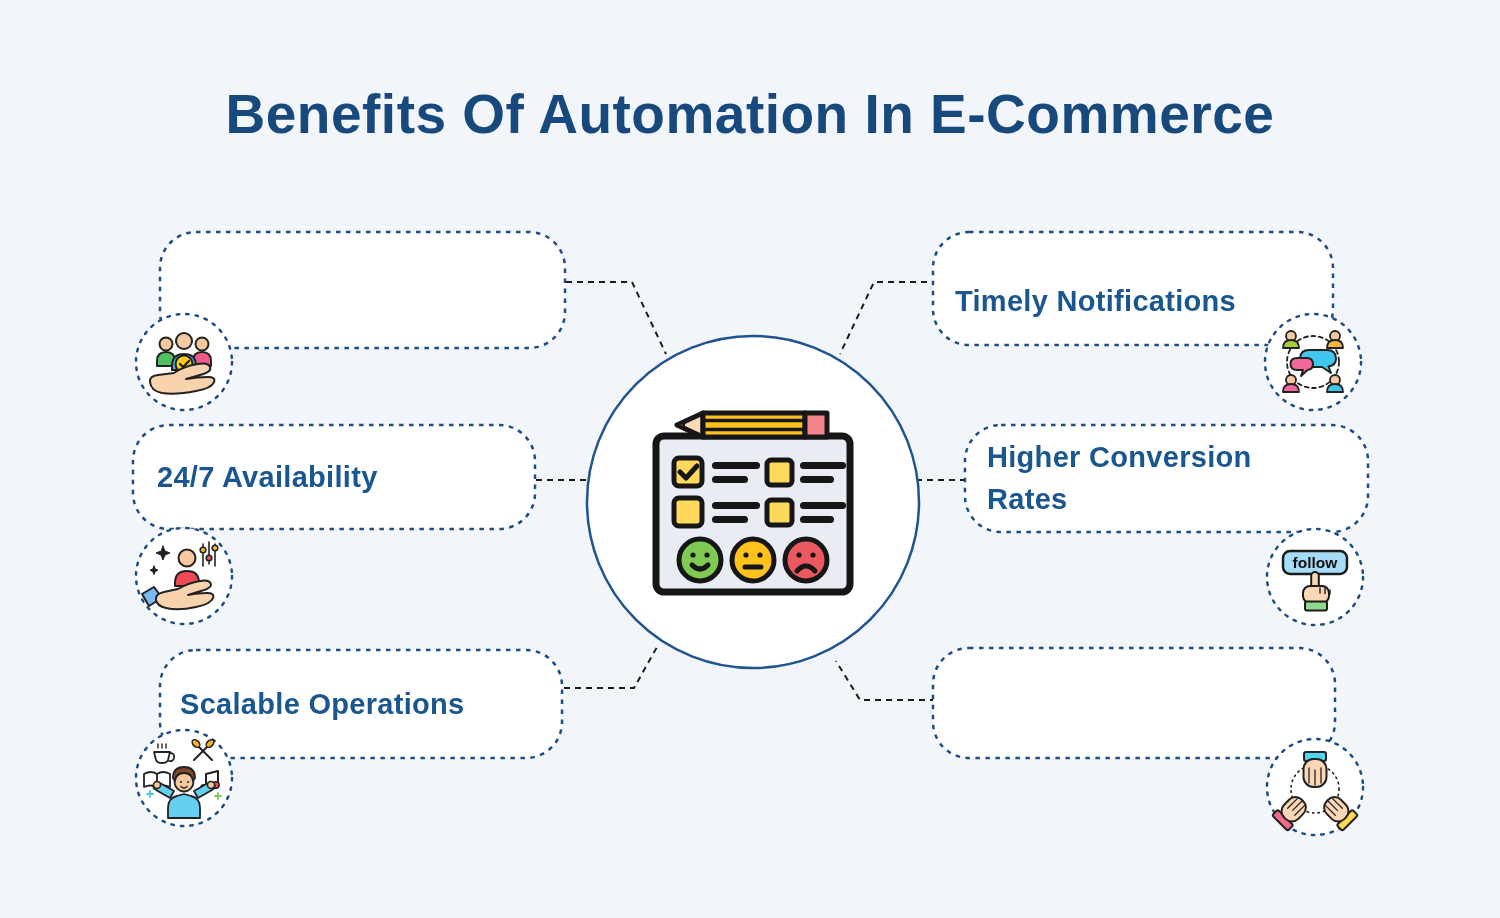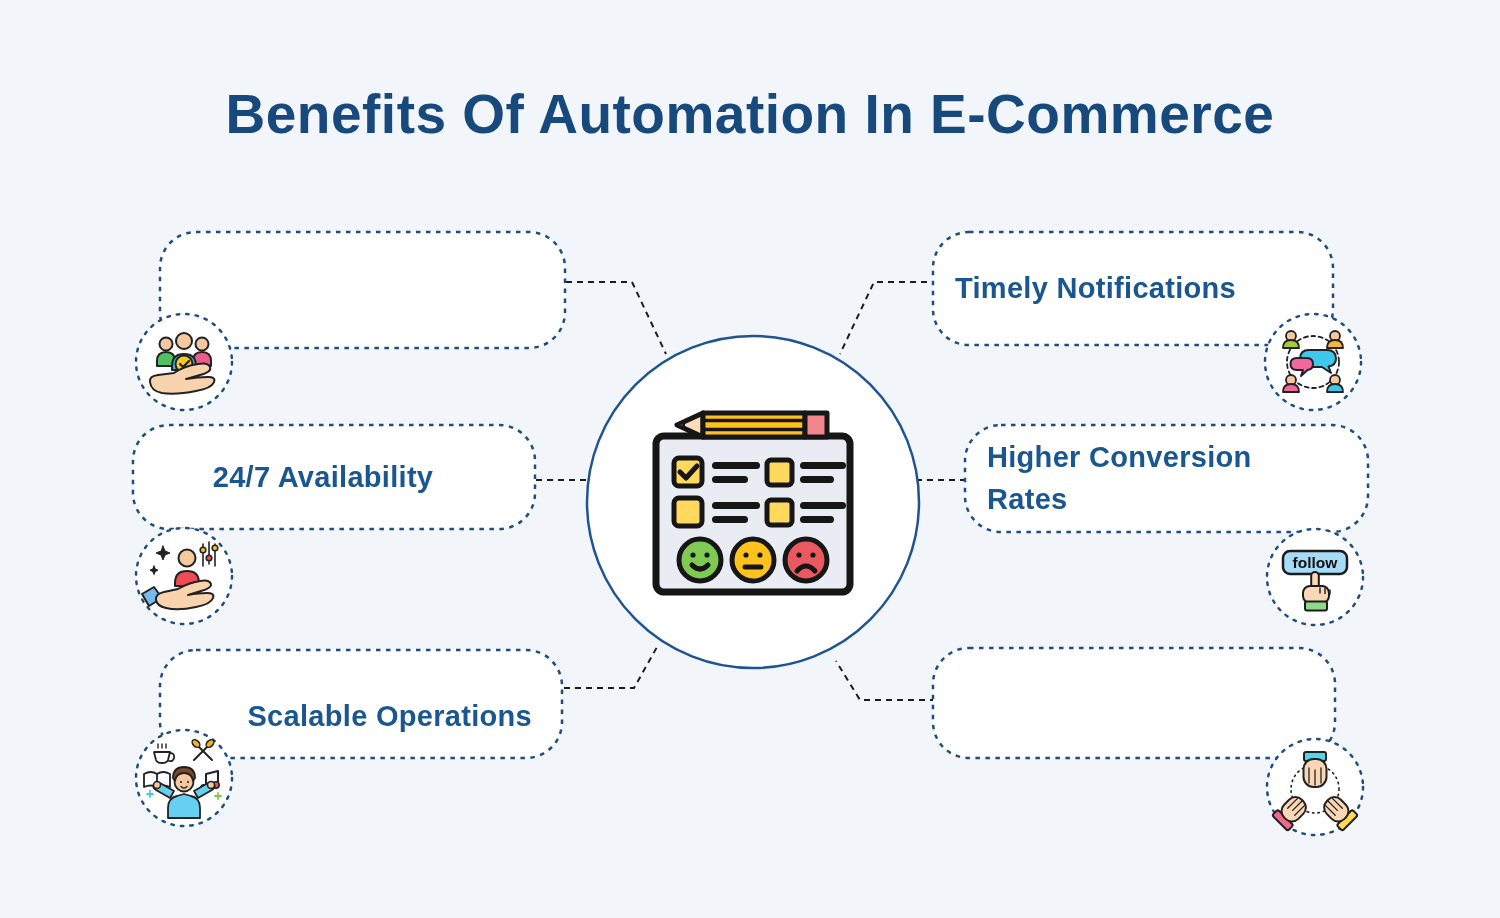--- a/index.html
+++ b/index.html
@@ -16,23 +16,23 @@
     font-size:55px;font-weight:700;letter-spacing:.5px;
     color:#17497d;
   }
   .art{position:absolute;left:0;top:0;}
   .label{
     position:absolute;
     font-size:29px;font-weight:600;letter-spacing:.3px;
     line-height:42px;color:#1a5690;
   }
   .l-tl{left:180px;top:248px;width:352px;text-align:right;}
-  .l-ml{left:148px;top:456px;width:350px;text-align:center;}
-  .l-bl{left:180px;top:683px;width:352px;text-align:right;margin-top:12px;}
-  .l-tr{left:955px;top:267px;width:360px;text-align:left;}
+  .l-ml{left:157px;top:456px;width:350px;text-align:left;}
+  .l-bl{left:180px;top:683px;width:352px;text-align:left;}
+  .l-tr{left:955px;top:280px;width:360px;text-align:left;}
   .l-mr{left:987px;top:436px;width:345px;text-align:left;}
   .l-br{left:955px;top:682px;width:360px;text-align:left;}
   .follow-txt{font-family:"Liberation Sans",sans-serif;font-size:15.5px;font-weight:700;}
 </style>
 </head>
 <body>
 
 <div class="canvas">
 
   <div class="title">Benefits Of Automation In E-Commerce</div>

